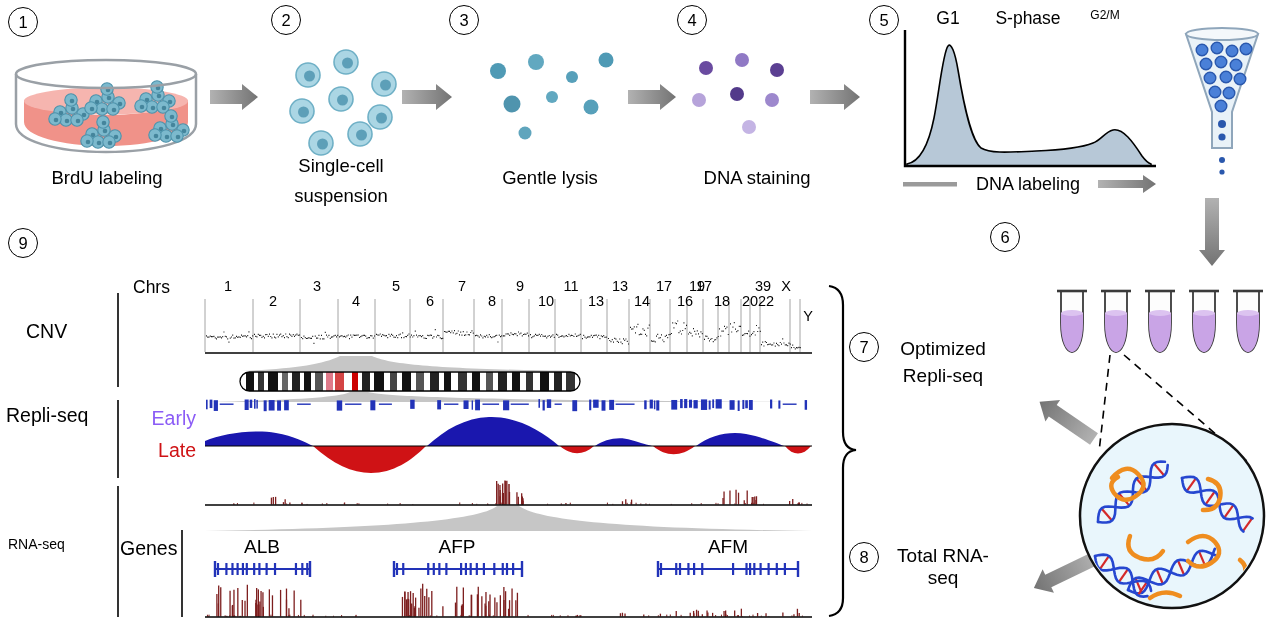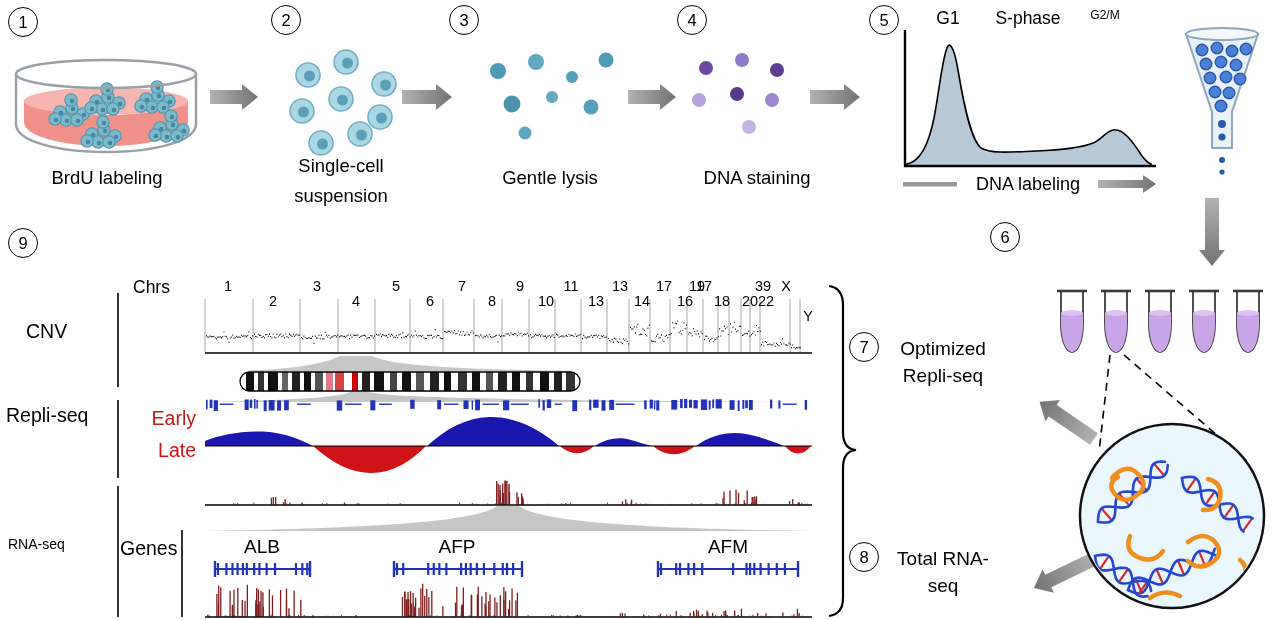--- a/index.html
+++ b/index.html
@@ -6,21 +6,21 @@
   html,body { width:1280px; height:620px; background:#fff; overflow:hidden; }
   #canvas { position:relative; width:1280px; height:620px; font-family:"Liberation Sans", sans-serif; color:#000; }
   #gfx { position:absolute; left:0; top:0; }
   .lbl { position:absolute; font-size:18.5px; }
   .ctr { text-align:center; }
   .rt  { text-align:right; }
   .it  { }
   .circ { position:absolute; width:30px; height:30px; border:1.9px solid #000; border-radius:50%;
           background:#fff; display:flex; align-items:center; justify-content:center; font-size:16.5px; }
   .chr { position:absolute; transform:translateX(-50%); font-size:14.5px; }
-  .early-txt { color:#b91c1c; }
+  .early-txt { color:#8b5cf6; }
   .late-txt  { color:#cf1215; }
 </style>
 </head>
 <body>
 
 <div id="canvas">
 
 <svg id="gfx" width="1280" height="620" viewBox="0 0 1280 620" xmlns="http://www.w3.org/2000/svg">
   <defs>
     <linearGradient id="ag" x1="0" y1="0" x2="1" y2="0">
@@ -748,21 +748,21 @@
 <div class="circ" style="left:990px;top:222px">6</div>
 <div class="circ" style="left:849px;top:332px">7</div>
 <div class="circ" style="left:849px;top:542px">8</div>
 <div class="circ" style="left:8px;top:228px">9</div>
 
 <div class="lbl ctr" style="left:25px;top:167px;width:164px">BrdU labeling</div>
 <div class="lbl ctr" style="left:251px;top:151px;width:180px;line-height:30px">Single-cell suspension</div>
 <div class="lbl ctr" style="left:465px;top:167px;width:170px">Gentle lysis</div>
 <div class="lbl ctr" style="left:672px;top:167px;width:170px">DNA staining</div>
 <div class="lbl ctr" style="left:882px;top:335px;width:122px;font-size:19px;line-height:27px">Optimized Repli-seq</div>
-<div class="lbl ctr" style="left:882px;top:545px;width:122px;font-size:19px;line-height:27px">Total RNA-seq</div>
+<div class="lbl ctr" style="left:882px;top:545px;width:122px;font-size:19px;line-height:22px">Total RNA-seq</div>
 
 <div class="lbl ctr" style="left:925px;top:8px;width:46px;font-size:17.5px">G1</div>
 <div class="lbl ctr" style="left:985px;top:8px;width:86px;font-size:17.5px">S-phase</div>
 <div class="lbl ctr" style="left:1068px;top:8px;width:74px;font-size:12px">G2/M</div>
 <div class="lbl ctr" style="left:958px;top:174px;width:140px;font-size:18px">DNA labeling</div>
 
 <div class="lbl" style="left:26px;top:320px;font-size:19.5px">CNV</div>
 <div class="lbl" style="left:133px;top:277px;font-size:17.5px">Chrs</div>
 <div class="lbl" style="left:6px;top:404px;font-size:19.5px">Repli-seq</div>
 <div class="lbl rt early-txt" style="left:128px;top:407px;width:68px;font-size:19.5px">Early</div>

